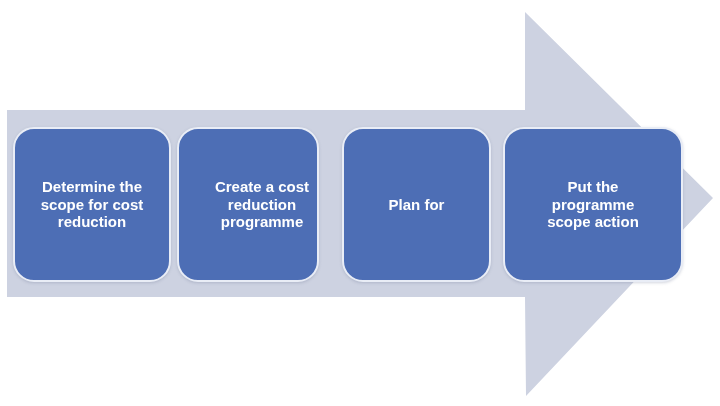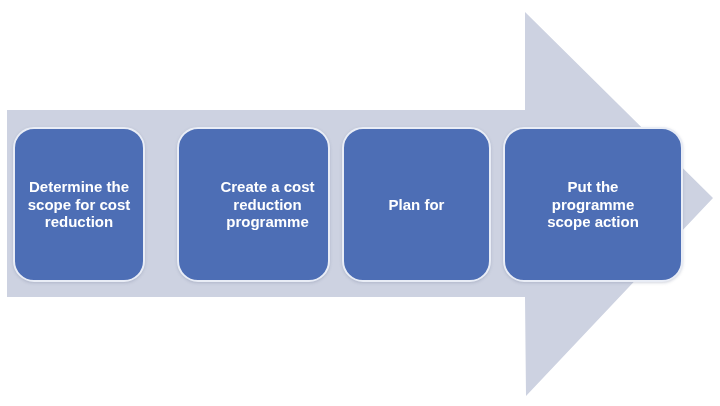--- a/index.html
+++ b/index.html
@@ -24,22 +24,22 @@
       height: 155px;
       box-sizing: border-box;
       background: var(--box-fill, #4d6eb5);
       border: 2px solid var(--box-border, #e9edf6);
       border-radius: 21px;
       display: flex;
       align-items: center;
       justify-content: center;
       box-shadow: 0 1px 3px rgba(110, 120, 150, 0.30);
     }
-    .s1 { left: 13px;  width: 132px; }
-    .s2 { left: 177px; width: 153px; padding-left: 28px; }
+    .s1 { left: 13px;  width: 158px; }
+    .s2 { left: 177px; width: 142px; padding-left: 28px; }
     .s3 { left: 342px; width: 149px; }
     .s4 { left: 503px; width: 180px; }
     .label {
       color: var(--text-color, #ffffff);
       font-weight: bold;
       font-size: 15px;
       line-height: 17.5px;
       text-align: center;
       padding: 0 6px;
     }

